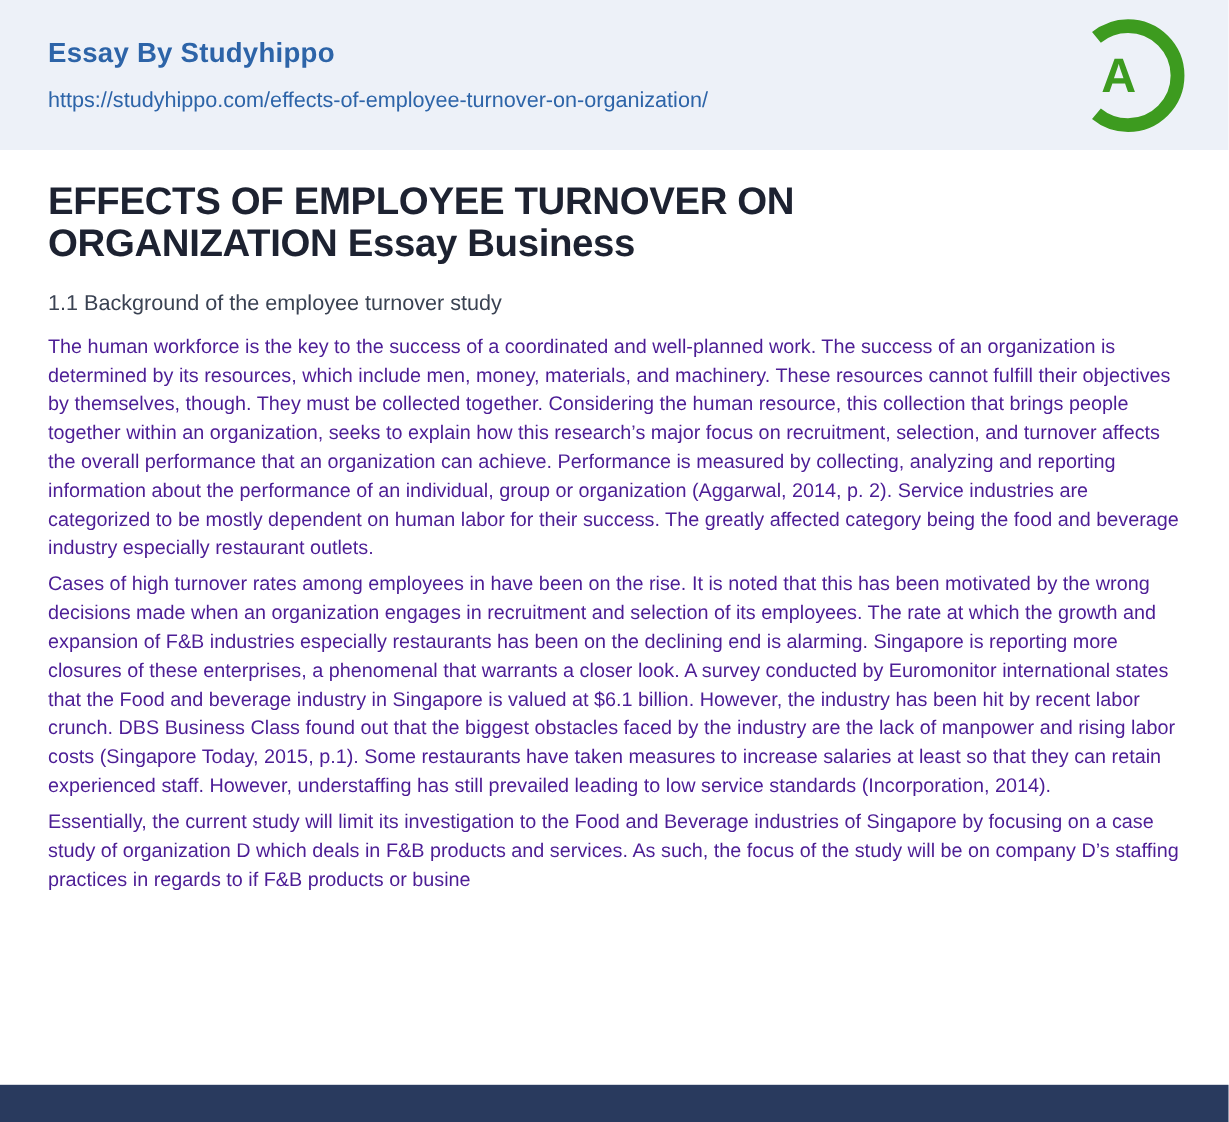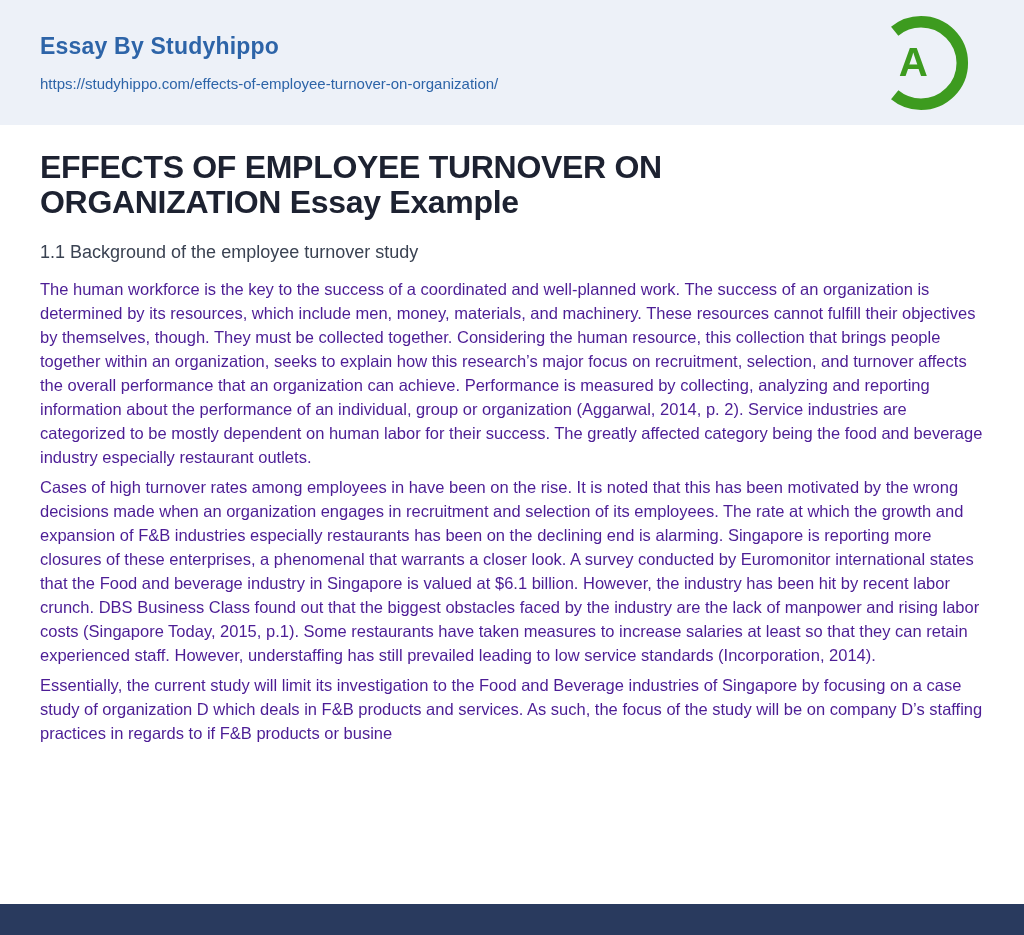--- a/index.html
+++ b/index.html
@@ -17,32 +17,32 @@
     display: flex;
     flex-direction: column;
     background: #ffffff;
   }
   .site-header {
     flex: 0 0 125px;
     background: #edf1f8;
     display: flex;
     align-items: center;
     justify-content: space-between;
-    padding: 0 55px 0 40px;
+    padding: 0 36px 0 40px;
   }
   .header-title {
     font-size: 23px;
     font-weight: 700;
     color: #2d64a8;
     letter-spacing: 0.2px;
   }
   .header-url {
     display: block;
     margin-top: 15px;
-    font-size: 15px;
+    font-size: 18px;
     color: #2d64a8;
     text-decoration: none;
     cursor: pointer;
   }
   .logo { width: 96px; height: 96px; flex: 0 0 auto; }
   .content {
     flex: 1 1 auto;
     padding: 25px 40px 0 40px;
     overflow: hidden;
   }
@@ -85,21 +85,21 @@
     </div>
     <div class="logo">
       <svg viewBox="0 0 100 100" width="96" height="96" aria-hidden="true">
         <circle cx="50" cy="50" r="43" fill="none" stroke="#3d9b1f" stroke-width="12" pathLength="100" stroke-dasharray="36 28 36 0"></circle>
         <text x="42" y="64" text-anchor="middle" font-family="Liberation Sans, sans-serif" font-size="42" font-weight="600" fill="#3d9b1f">A</text>
       </svg>
     </div>
   </header>
 
   <main class="content">
-    <h1 class="essay-title">EFFECTS OF EMPLOYEE TURNOVER ON ORGANIZATION Essay Example</h1>
+    <h1 class="essay-title">EFFECTS OF EMPLOYEE TURNOVER ON ORGANIZATION Essay Business</h1>
 
     <h2 class="section-heading">1.1 Background of the employee turnover study</h2>
     <p class="body-par">The human workforce is the key to the success of a coordinated and well-planned work. The success of an organization is determined by its resources, which include men, money, materials, and machinery. These resources cannot fulfill their objectives by themselves, though. They must be collected together. Considering the human resource, this collection that brings people together within an organization, seeks to explain how this research’s major focus on recruitment, selection, and turnover affects the overall performance that an organization can achieve. Performance is measured by collecting, analyzing and reporting information about the performance of an individual, group or organization (Aggarwal, 2014, p. 2). Service industries are categorized to be mostly dependent on human labor for their success. The greatly affected category being the food and beverage industry especially restaurant outlets.</p>
 
     <p class="body-par">Cases of high turnover rates among employees in have been on the rise. It is noted that this has been motivated by the wrong decisions made when an organization engages in recruitment and selection of its employees. The rate at which the growth and expansion of F&amp;B industries especially restaurants has been on the declining end is alarming. Singapore is reporting more closures of these enterprises, a phenomenal that warrants a closer look. A survey conducted by Euromonitor international states that the Food and beverage industry in Singapore is valued at $6.1 billion. However, the industry has been hit by recent labor crunch. DBS Business Class found out that the biggest obstacles faced by the industry are the lack of manpower and rising labor costs (Singapore Today, 2015, p.1). Some restaurants have taken measures to increase salaries at least so that they can retain experienced staff. However, understaffing has still prevailed leading to low service standards (Incorporation, 2014).</p>
 
     <p class="body-par">Essentially, the current study will limit its investigation to the Food and Beverage industries of Singapore by focusing on a case study of organization D which deals in F&amp;B products and services. As such, the focus of the study will be on company D’s staffing practices in regards to if F&amp;B products or busine</p>
   </main>
 
   <footer class="footer-bar"></footer>

